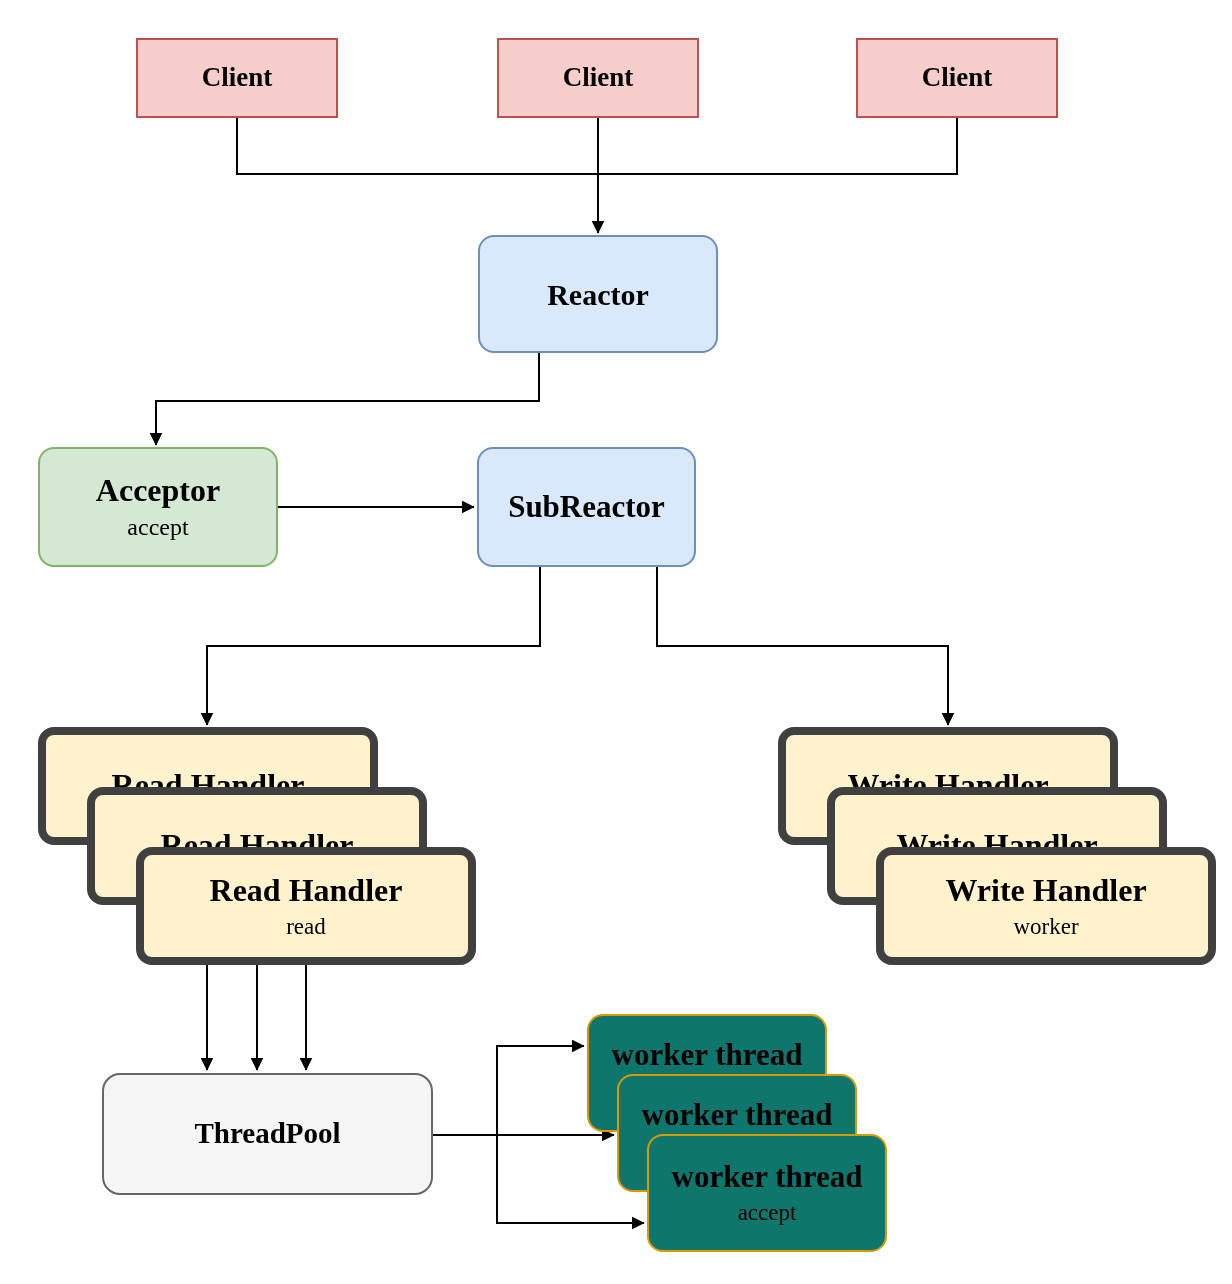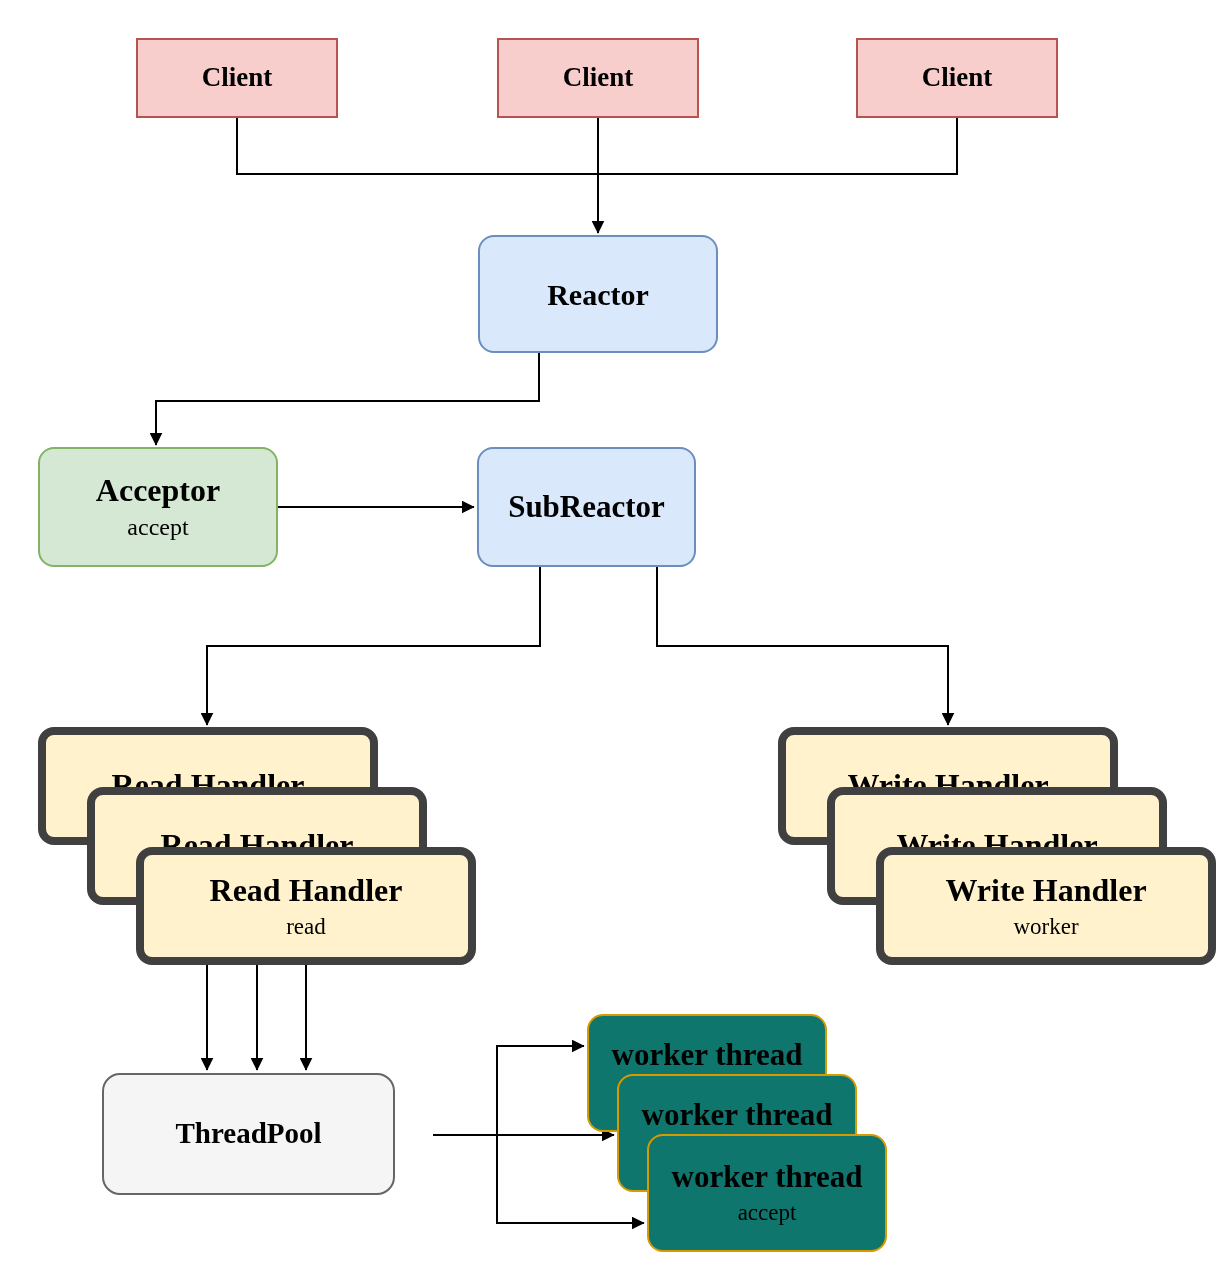--- a/index.html
+++ b/index.html
@@ -106,21 +106,21 @@
     <span class="title t32">Write Handler</span>
   </div>
   <div class="node yellow" style="left:827px; top:787px; width:340px; height:118px">
     <span class="title t32">Write Handler</span>
   </div>
   <div class="node yellow" style="left:876px; top:847px; width:340px; height:118px">
     <span class="title t32">Write Handler</span>
     <span class="sub s23">worker</span>
   </div>
 
-  <div class="node gray" style="left:102px; top:1073px; width:293px; height:122px">
+  <div class="node gray" style="left:102px; top:1073px; width:331px; height:122px">
     <span class="title t29">ThreadPool</span>
   </div>
 
   <div class="node orange top-align" style="left:587px; top:1014px; width:240px; height:118px">
     <span class="title t31">worker thread</span>
   </div>
   <div class="node orange top-align" style="left:617px; top:1074px; width:240px; height:118px">
     <span class="title t31">worker thread</span>
   </div>
   <div class="node orange" style="left:647px; top:1134px; width:240px; height:118px">

